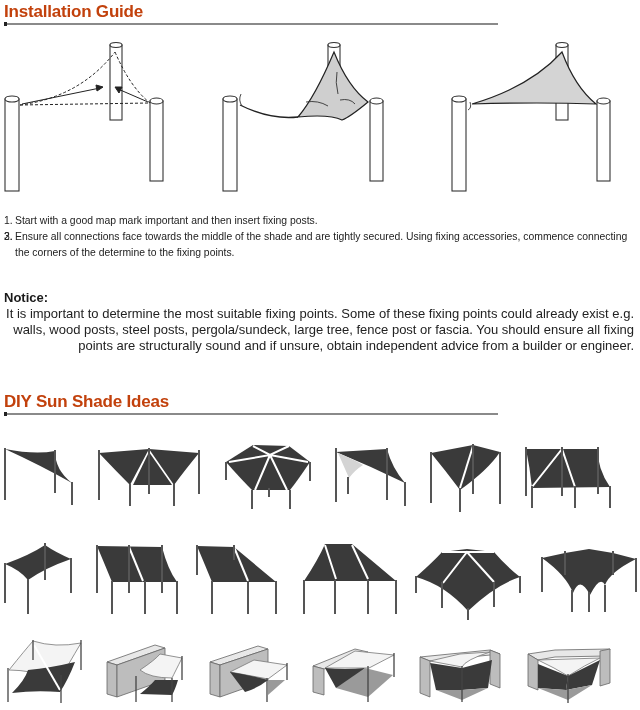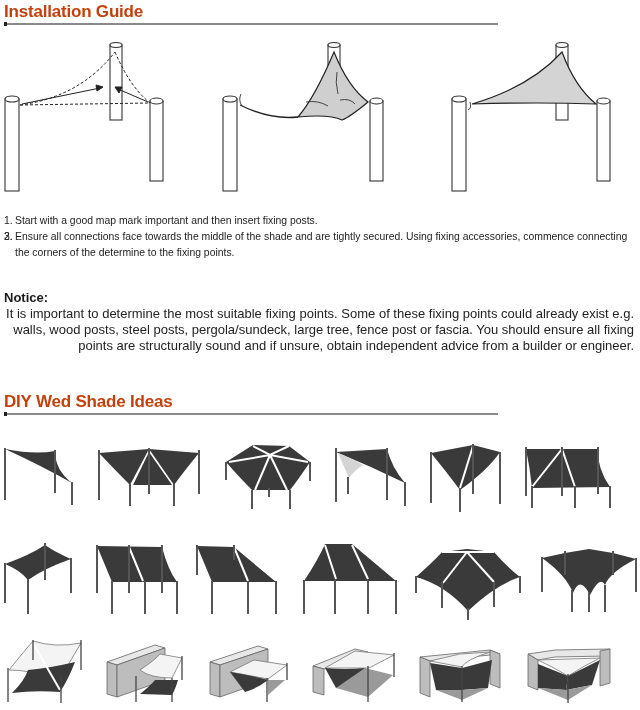--- a/index.html
+++ b/index.html
@@ -89,21 +89,21 @@
 
 <div class="steps">
   <div class="step"><span class="num">1.</span><span>Start with a good map mark important and then insert fixing posts.</span></div>
   <div class="step"><span class="num">2.</span></div>
   <div class="step"><span class="num">3.</span><span>Ensure all connections face towards the middle of the shade and are tightly secured. Using fixing accessories, commence connecting the corners of the determine to the fixing points.</span></div>
 </div>
 
 <div class="notice-title">Notice:</div>
 <div class="notice-body">It is important to determine the most suitable fixing points. Some of these fixing points could already exist e.g. walls, wood posts, steel posts, pergola/sundeck, large tree, fence post or fascia. You should ensure all fixing points are structurally sound and if unsure, obtain independent advice from a builder or engineer.</div>
 
-<div class="section-title" style="top:392px;">DIY Wed Shade Ideas</div>
+<div class="section-title" style="top:392px;">DIY Sun Shade Ideas</div>
 <div class="rule" style="top:413px;">
     <span class="dot"></span>
   </div>
 
 <div class="illus" style="left:0;top:430px;">
 <svg width="640" height="280" viewBox="0 430 640 280">
   <defs>
     <style>
       .d{fill:#3a3a3a;}
       .p{stroke:#555;stroke-width:2;fill:none;}

